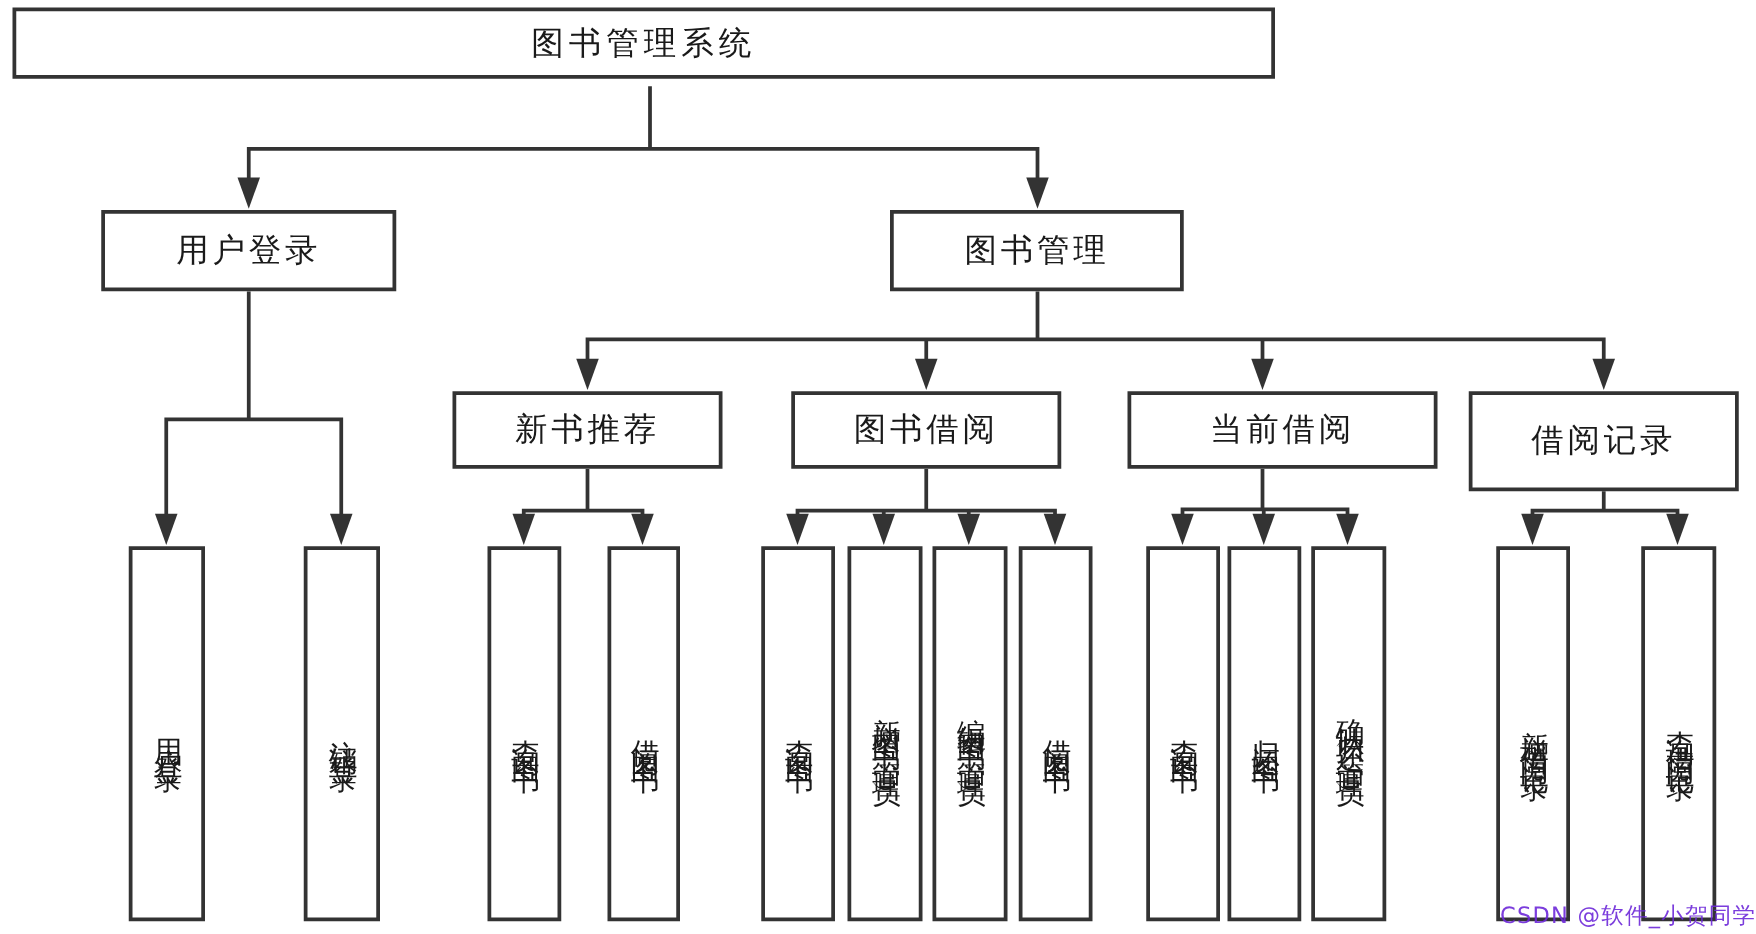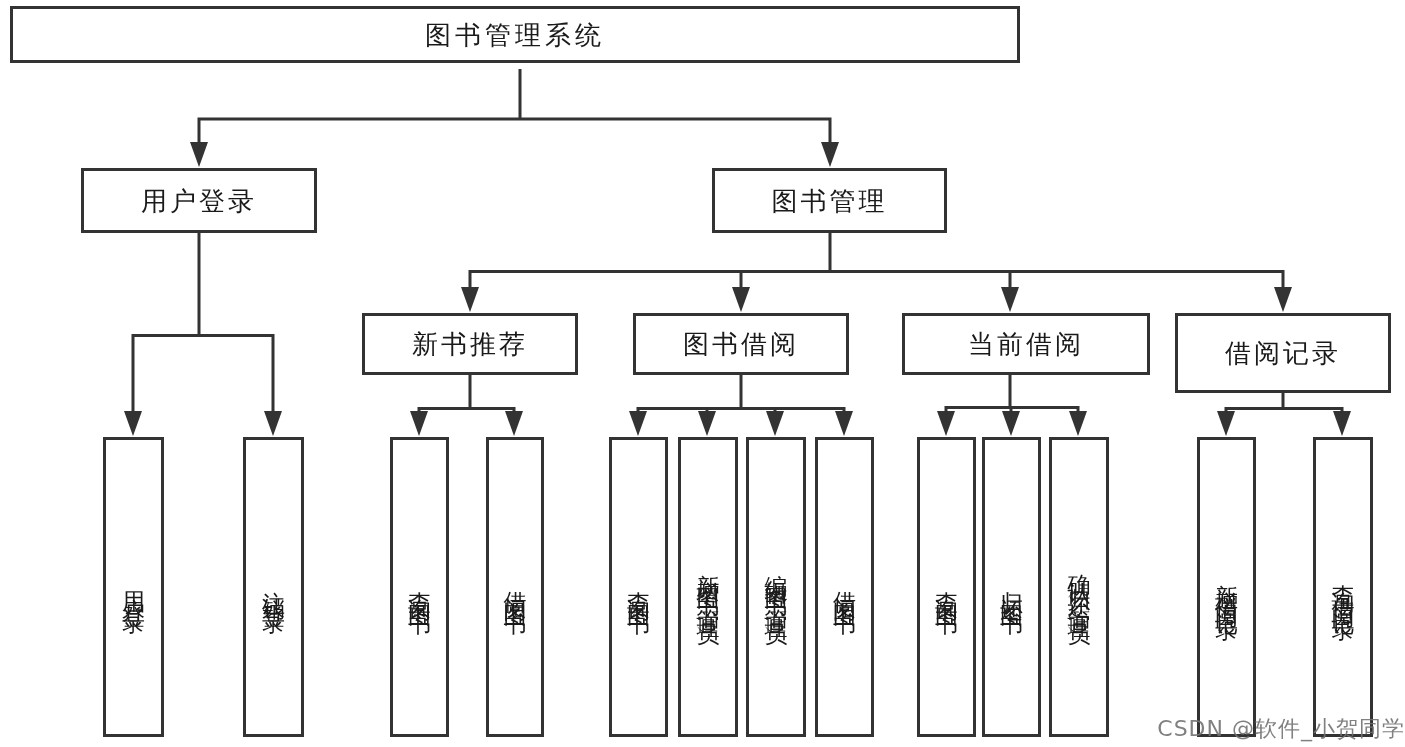--- a/index.html
+++ b/index.html
@@ -32,22 +32,22 @@
     writing-mode:vertical-rl;
     text-orientation:mixed;
     font-size:23px;
     letter-spacing:7px;
     line-height:1;
   }
   .watermark{
     position:absolute;
     right:0px;
     bottom:3px;
-    font-size:22px;
-    color:#737373;
+    font-size:18px;
+    color:#6d28d9;
     opacity:0.9;
     letter-spacing:1px;
     white-space:nowrap;
     z-index:10;
   }
 </style>
 </head>
 <body>
 
 <div class="canvas">

